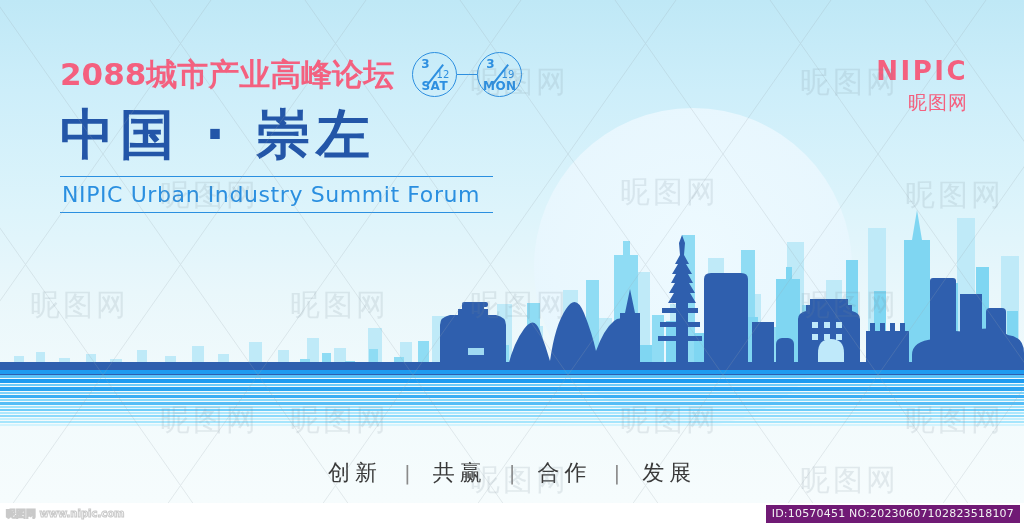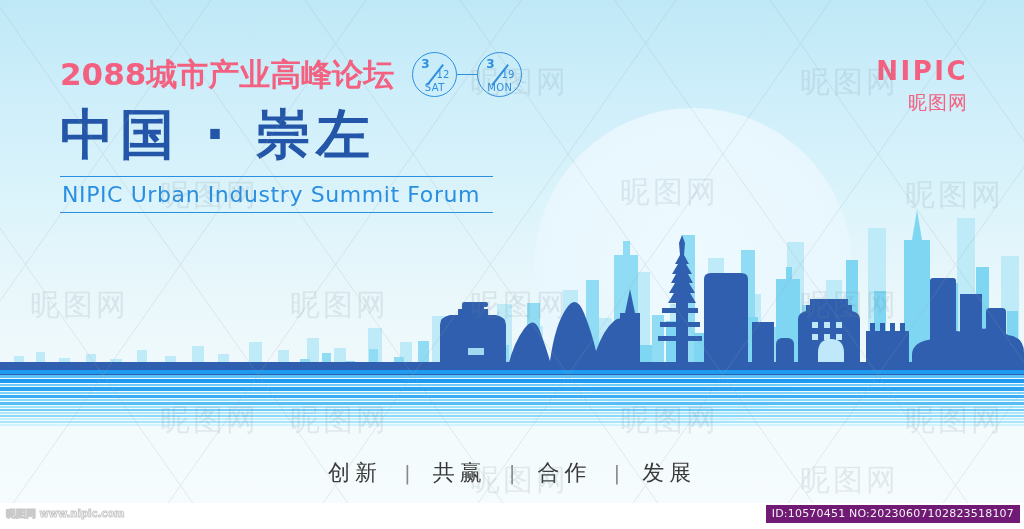--- a/index.html
+++ b/index.html
@@ -134,21 +134,21 @@
     font-family: "DejaVu Sans", sans-serif;
   }
   .date-badge .dd {
     position: absolute; right: 7px; top: 16px;
     font-size: 10px; font-weight: 400;
     font-family: "DejaVu Sans", sans-serif;
   }
   .date-badge .wd {
     position: absolute; left: 0; right: 0; bottom: 3px;
     text-align: center;
-    font-size: 10px; font-weight: 400;
+    font-size: 12px; font-weight: 700;
     letter-spacing: .4px;
     font-family: "DejaVu Sans", sans-serif;
   }
   .date-link {
     width: 20px; height: 1.6px;
     background: #2d8fe0;
   }
 
   .title-main {
     font-family: "DejaVu Sans", sans-serif;

